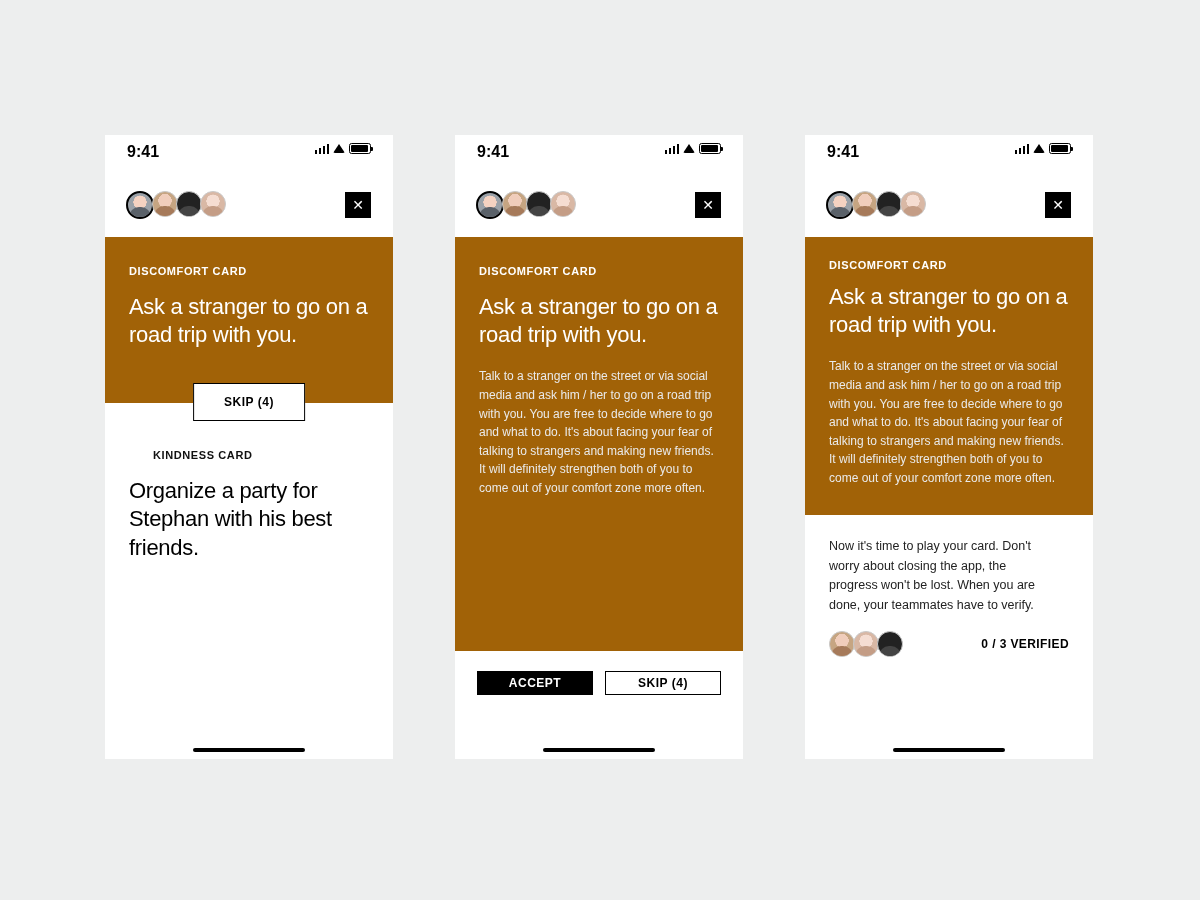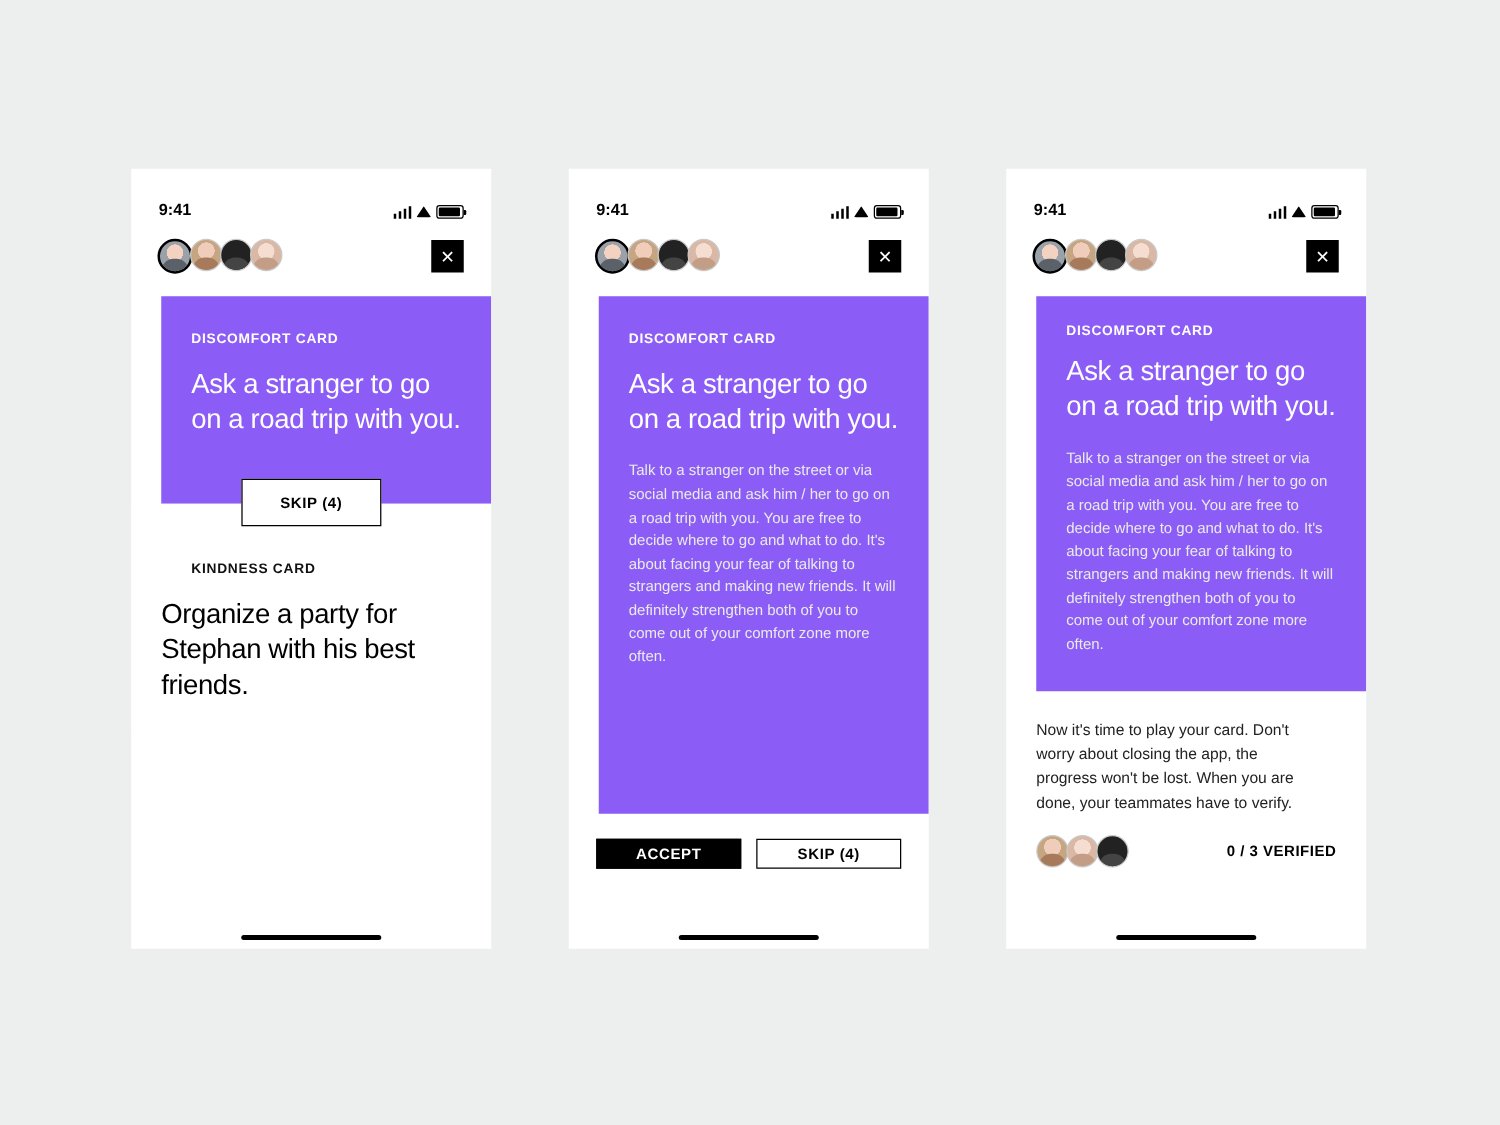--- a/index.html
+++ b/index.html
@@ -21,25 +21,25 @@
     background: #ffffff;
     position: relative;
     display: flex;
     flex-direction: column;
     overflow: hidden;
   }
   
   .statusbar {
     height: 32px;
     display: flex;
-    align-items: flex-end;
+    align-items: flex-start;
     justify-content: space-between;
     padding: 0 22px;
     margin-top: 8px;
-    font-size: 13px;
+    font-size: 16px;
     font-weight: 600;
   }
   .status-icons { display: flex; align-items: center; gap: 4px; }
   .cell-bars { display: inline-flex; align-items: flex-end; gap: 1.5px; height: 10px; }
   .cell-bars span { width: 2.5px; background: #000; display: inline-block; }
   .cell-bars span:nth-child(1){height:4px}
   .cell-bars span:nth-child(2){height:6px}
   .cell-bars span:nth-child(3){height:8px}
   .cell-bars span:nth-child(4){height:10px}
   .wifi {
@@ -86,23 +86,22 @@
   .avatar.dark::after{ background:#444; }
   .avatar.pale { background: radial-gradient(circle at 50% 38%, #f5ddd2 0 34%, transparent 35%), #d9b8a5; }
   .avatar.pale::after{ background:#c49d86; }
   .close-btn {
     width: 26px; height: 26px; background:#000; color:#fff;
     display:flex; align-items:center; justify-content:center;
     font-size:14px; line-height:1; cursor:pointer;
   }
   
   .card {
-    background:#8b5cf6; color:#fff;
+    background:#a16207; color:#fff;
     padding: 28px 24px 30px 24px;
-    margin-left: 24px;
   }
   .card-label {
     font-size: 11px; letter-spacing: 0.6px; font-weight:600;
   }
   .card-title {
     margin-top: 16px;
     font-weight: 400;
     font-size: 22px;
     line-height: 1.28;
     letter-spacing: -0.3px;

